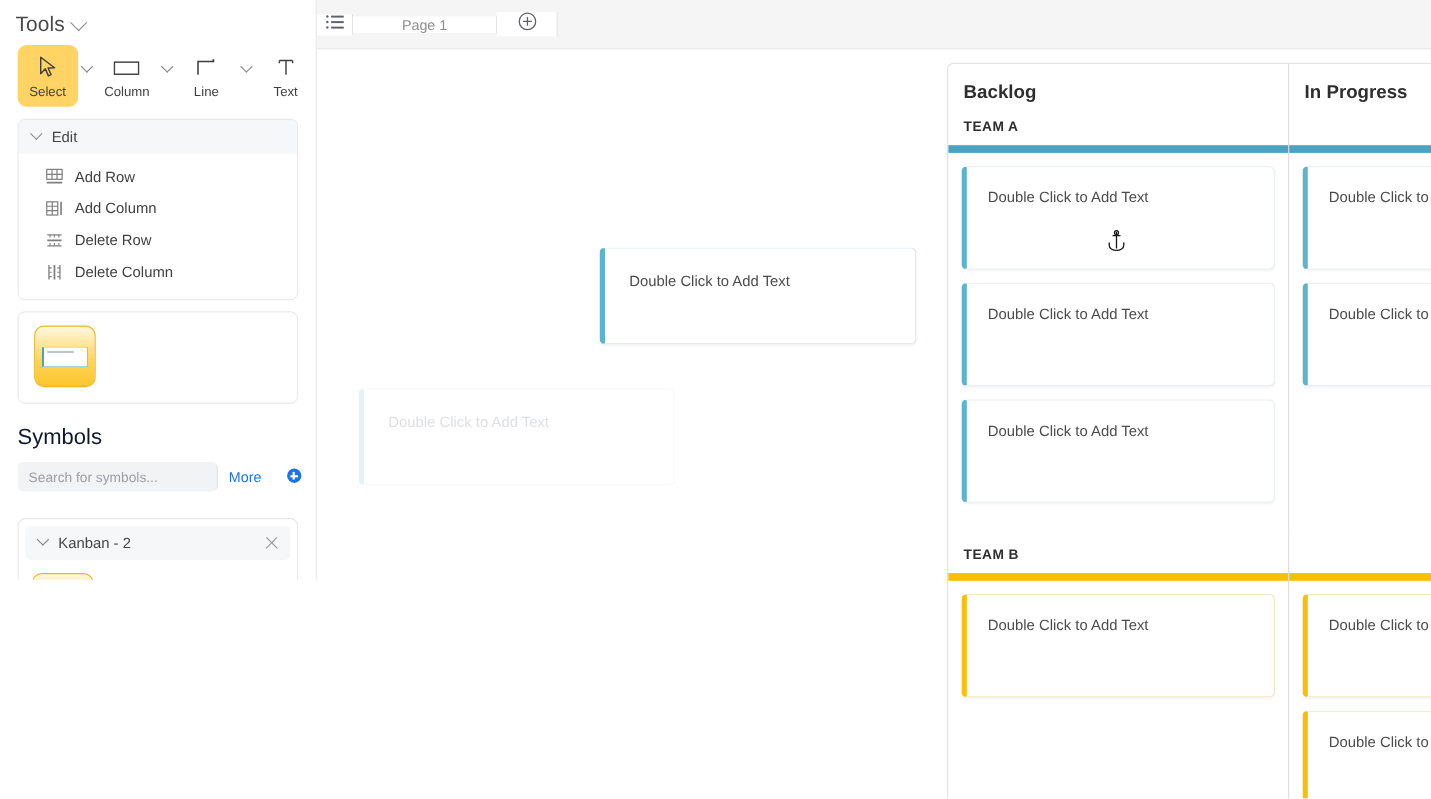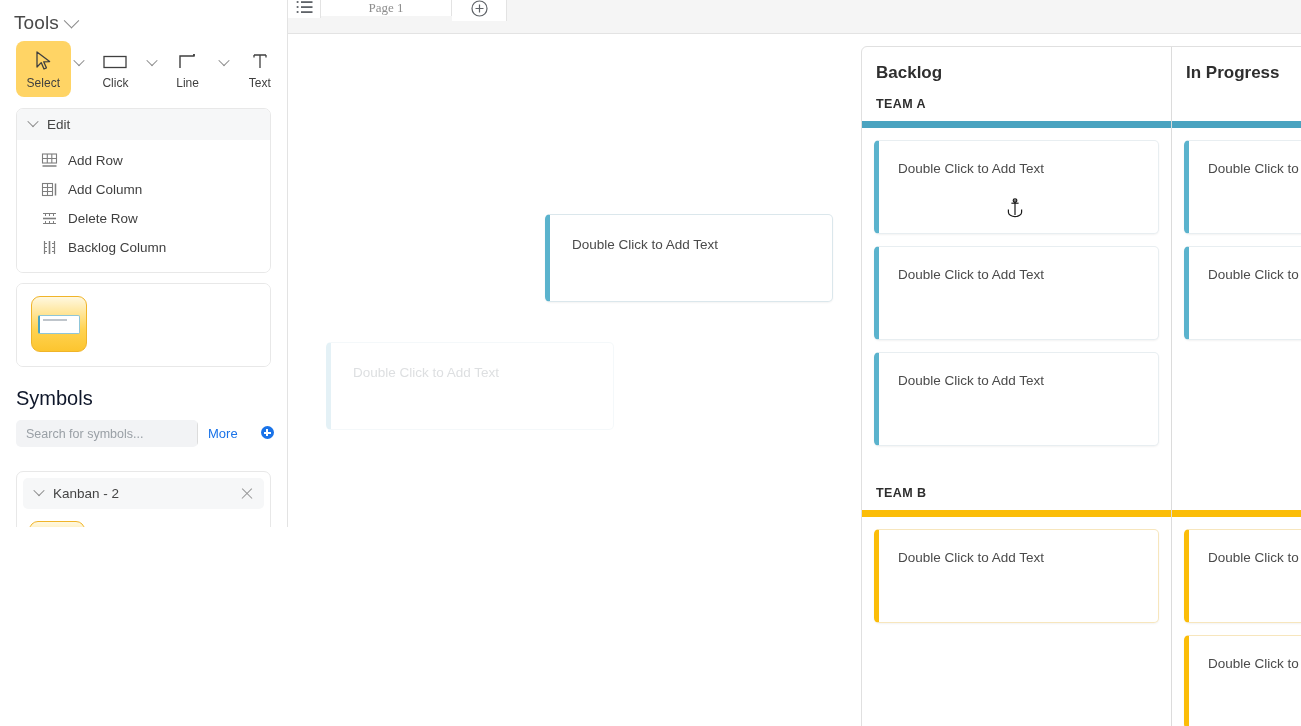--- a/index.html
+++ b/index.html
@@ -132,23 +132,22 @@
     display: flex; align-items: flex-start; padding: 4px 0 0 4px; cursor: pointer;
   }
   .sym-plain.y { border: 1px solid #f3cf73; border-left: 2px solid #f0b429; }
   .sym-plain.r { border: 1px solid #f0a3a8; border-left: 2px solid #e06b72; }
   .sym-plain .ln { width: 28px; height: 2px; background: #cfd3d7; }
   .recent-body .sym-sel { }
 
   
   .main { flex: 1 1 auto; position: relative; height: 726px; overflow: hidden; background: #fff; }
   .topbar {
-    height: 34px; background: #f5f5f5; display: flex; align-items: flex-start;
+    height: 45px; background: #f5f5f5; display: flex; align-items: center;
     border-bottom: 1px solid #e3e3e3;
-    font-family: Liberation Serif, serif;
   }
   .tb-icon {
     width: 33px; background: #fff; display:flex; align-items:center; justify-content:center;
     border-right: 1px solid #e3e3e3; cursor: pointer;
   }
   .tb-tab {
     width: 131px; background: #fff; display:flex; align-items:center; justify-content:center;
     border-right: 1px solid #e3e3e3; font-size: 13px; color: #8e8e8e; cursor: pointer;
   }
   .tb-add {
@@ -223,21 +222,21 @@
       <div class="tool-caret">
           <span class="chev sm"></span>
         </div>
 
       <div class="tool">
         <span class="tool-glyph">
           <svg width="24" height="16" viewBox="0 0 24 16">
               <rect x="1" y="3.5" width="22" height="11" fill="none" stroke="#3f3f3f" stroke-width="1.3"></rect>
             </svg>
         </span>
-        <span class="tool-label">Click</span>
+        <span class="tool-label">Column</span>
       </div>
       <div class="tool-caret">
           <span class="chev sm"></span>
         </div>
 
       <div class="tool">
         <span class="tool-glyph">
           <svg width="20" height="18" viewBox="0 0 20 18">
               <path d="M2 16 L2 4 L16 4 L16 2" fill="none" stroke="#3f3f3f" stroke-width="1.4"></path>
               <path d="M16 2 L16 4" stroke="#3f3f3f" stroke-width="1.4"></path>
@@ -300,21 +299,21 @@
         </div>
 
         <div class="edit-item">
           <span class="edit-ico">
             <svg width="17" height="17" viewBox="0 0 17 17">
                 <path d="M3.5 2 L3.5 15 M13.5 2 L13.5 15" stroke="#555" stroke-width="1.2"></path>
                 <path d="M8.5 2 L8.5 15" stroke="#555" stroke-width="1.6"></path>
                 <path d="M3.5 4.5 L6 4.5 M3.5 8.5 L6 8.5 M3.5 12.5 L6 12.5 M11 4.5 L13.5 4.5 M11 8.5 L13.5 8.5 M11 12.5 L13.5 12.5" stroke="#555" stroke-width="1"></path>
               </svg>
           </span>
-          <span>Backlog Column</span>
+          <span>Delete Column</span>
         </div>
       </div>
     </div>
 
     <div class="acc">
       <div class="recent-body">
         <div class="sym-sel">
           <span class="mini">
               <span class="ln"></span>
             </span>

